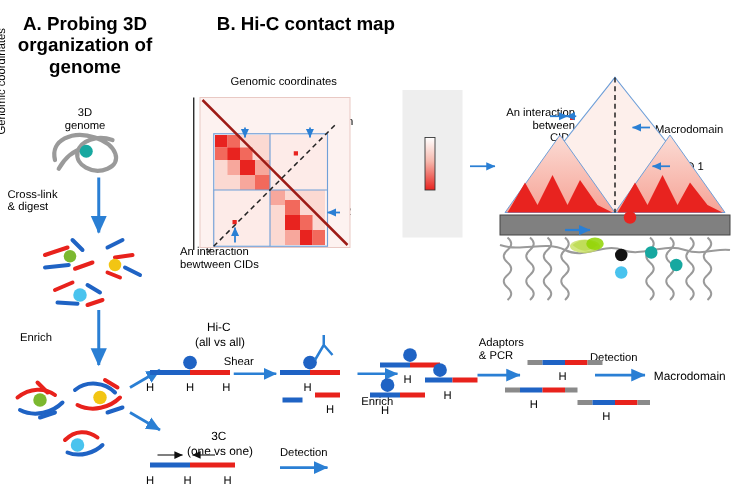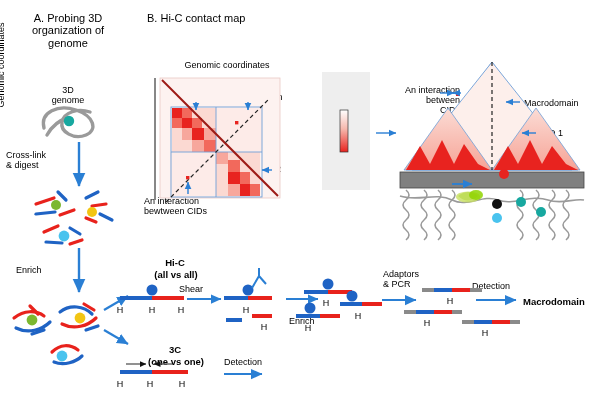--- a/index.html
+++ b/index.html
@@ -1,22 +1,22 @@
 <!DOCTYPE html>
 <html><head>
 <meta charset="utf-8">
 <style>
   html,body{margin:0;padding:0;}
   body{width:600px;height:403px;background:#ffffff;overflow:hidden;
        font-family:"Liberation Sans",sans-serif;color:#000;}
   #stage{position:relative;width:600px;height:403px;}
   .t{position:absolute;white-space:pre;line-height:1.12;}
-  .ttl{font-weight:normal;font-size:11px;text-align:center;}
+  .ttl{font-weight:bold;font-size:15px;text-align:center;}
   .lbl{font-size:9px;}
-  .lblb{font-size:9.5px;font-weight:bold;}
+  .lblb{font-size:9.5px;font-weight:normal;}
   .ctr{text-align:center;}
   svg{position:absolute;left:0;top:0;overflow:visible;}
   .hletter{font-size:9px;font-family:"Liberation Sans",sans-serif;}
 </style>
 </head>
 <body>
 
 <div id="stage">
 
   <div class="t ttl" style="left:2px;top:12px;width:132px;">A. Probing 3D
@@ -93,21 +93,21 @@
       <path d="M86,330 L98,326" stroke="#1f63c4" stroke-width="3.2"></path>
       <circle cx="80" cy="318" r="5.4" fill="#f2c513" stroke="none"></circle>
       <path d="M52,352 C60,344 70,344 78,350" stroke="#e8221c" stroke-width="3.2"></path>
       <path d="M54,362 C64,366 76,362 82,356" stroke="#1f63c4" stroke-width="3.2"></path>
       <circle cx="62" cy="356" r="5.4" fill="#49c3ee" stroke="none"></circle>
     </g>
     <line x1="104" y1="310" x2="128" y2="296" stroke="#2a7fd4" stroke-width="2.2" marker-end="url(#abs)"></line>
     <line x1="104" y1="330" x2="128" y2="344" stroke="#2a7fd4" stroke-width="2.2" marker-end="url(#abs)"></line>
   </svg>
 
-  <div class="t ttl" style="left:147px;top:12px;width:180px;text-align:left;">B. Hi-C contact map</div>
+  <div class="t ttl" style="left:136px;top:12px;width:180px;text-align:right;">B. Hi-C contact map</div>
   <div class="t lbl ctr" style="left:152px;top:60px;width:150px;">Genomic coordinates</div>
   <div class="t lbl" style="left:-4px;top:130px;width:130px;transform:rotate(-90deg);transform-origin:left top;text-align:center;">Genomic coordinates</div>
   <div class="t lbl" style="left:186px;top:92px;">CID 1</div>
   <div class="t lbl" style="left:228px;top:92px;">Macrodomain</div>
   <div class="t lbl" style="left:258px;top:164px;">CID 2</div>
   <div class="t lbl" style="left:144px;top:196px;width:120px;">An interaction
 bewtween CIDs</div>
 
   <svg width="600" height="403">
 

